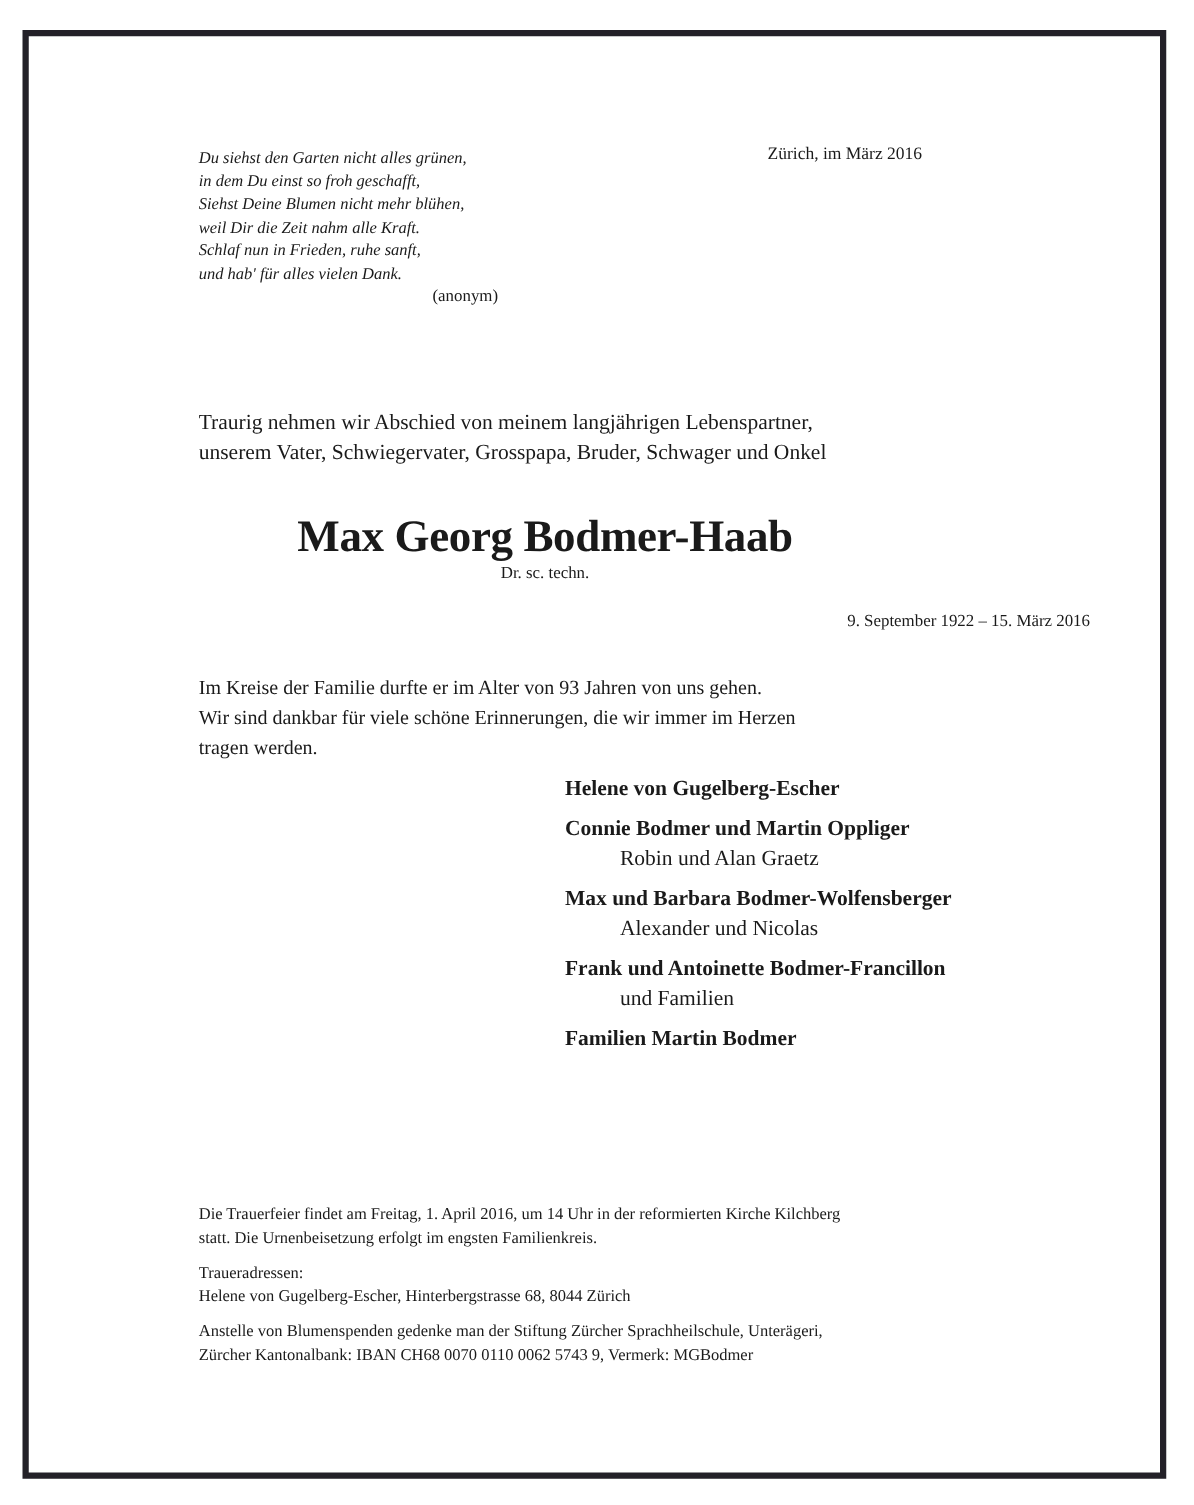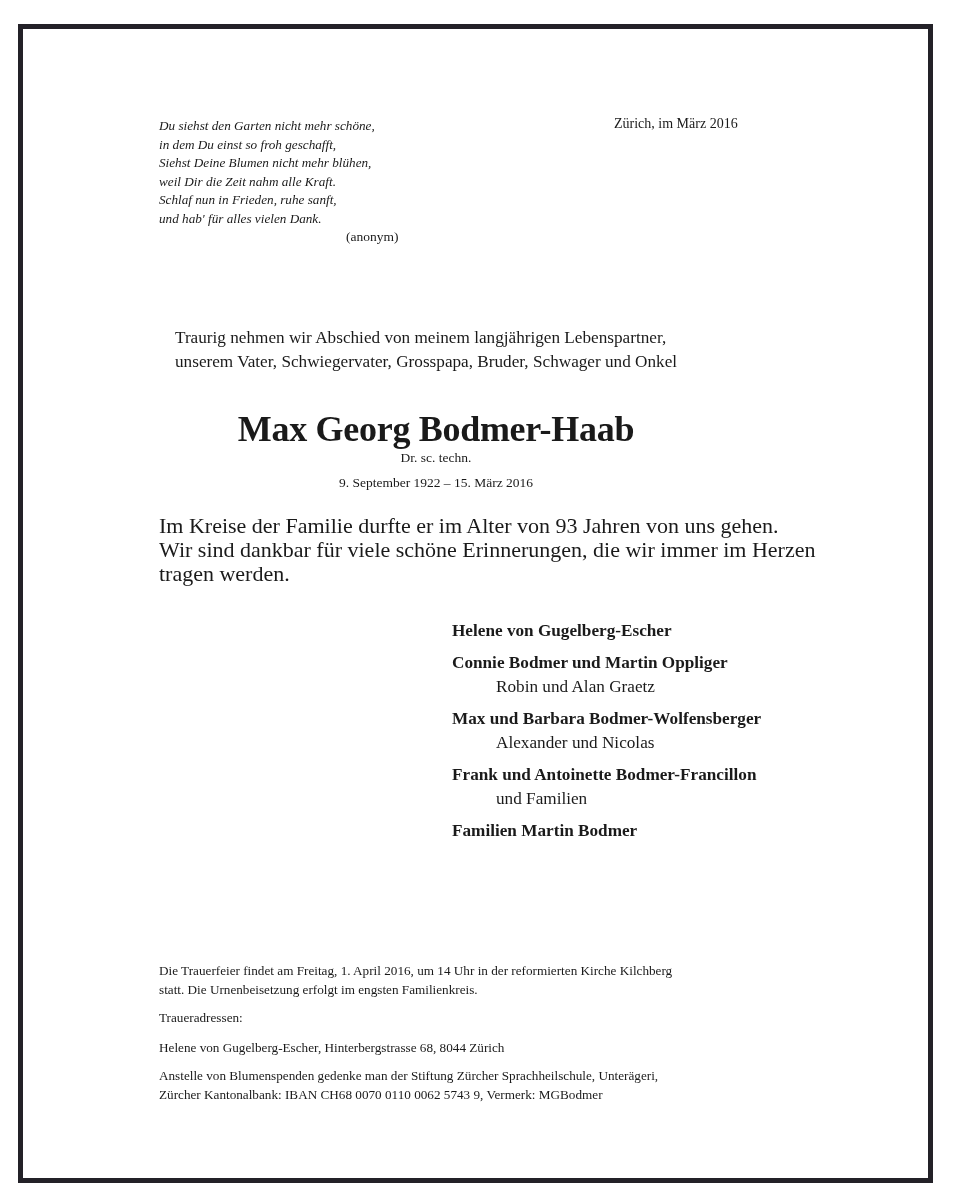--- a/index.html
+++ b/index.html
@@ -48,21 +48,20 @@
       font-size: 14px;
       white-space: nowrap;
     }
 
     .intro {
       left: 159px;
       top: 326px;
       font-size: 17.2px;
       line-height: 24px;
       white-space: nowrap;
-      margin-left: 16px;
     }
     .intro .line { display: block; }
 
     .name-block {
       left: 0;
       width: 872px;
       top: 408px;
       text-align: center;
     }
     .name {
@@ -75,27 +74,28 @@
     .title {
       display: block;
       font-size: 13.5px;
       line-height: 18px;
       margin-top: -1px;
     }
     .lifespan {
       display: block;
       font-size: 13.5px;
       line-height: 20px;
-      margin-top: 6px;
+      margin-top: 20px;
+      text-align: right;
     }
 
     .message {
       left: 159px;
-      top: 514px;
-      font-size: 22px;
+      top: 539px;
+      font-size: 16px;
       line-height: 24px;
       white-space: nowrap;
     }
     .message .line { display: block; }
 
     .mourners {
       left: 452px;
       top: 619px;
       font-size: 17.2px;
       white-space: nowrap;
@@ -112,29 +112,29 @@
       white-space: nowrap;
     }
     .footer p { margin: 0 0 10px 0; }
     .footer .line { display: block; }
     .addresses {
       display: flex;
       margin-bottom: 10px;
       flex-direction: column;
     }
     .addresses .label { width: 134px; }
-    .addresses .list .line { display: block; margin-top: 11px; }
+    .addresses .list .line { display: block; }
   </style>
 </head>
 <body>
 
 <div class="frame"></div>
 
 <div class="abs poem">
-  <span class="line">Du siehst den Garten nicht mehr schöne,</span>
+  <span class="line">Du siehst den Garten nicht alles grünen,</span>
   <span class="line">in dem Du einst so froh geschafft,</span>
   <span class="line">Siehst Deine Blumen nicht mehr blühen,</span>
   <span class="line">weil Dir die Zeit nahm alle Kraft.</span>
   <span class="line">Schlaf nun in Frieden, ruhe sanft,</span>
   <span class="line">und hab' für alles vielen Dank.</span>
   <span class="author">(anonym)</span>
 </div>
 
 <div class="abs place-date">Zürich, im März 2016</div>
 

